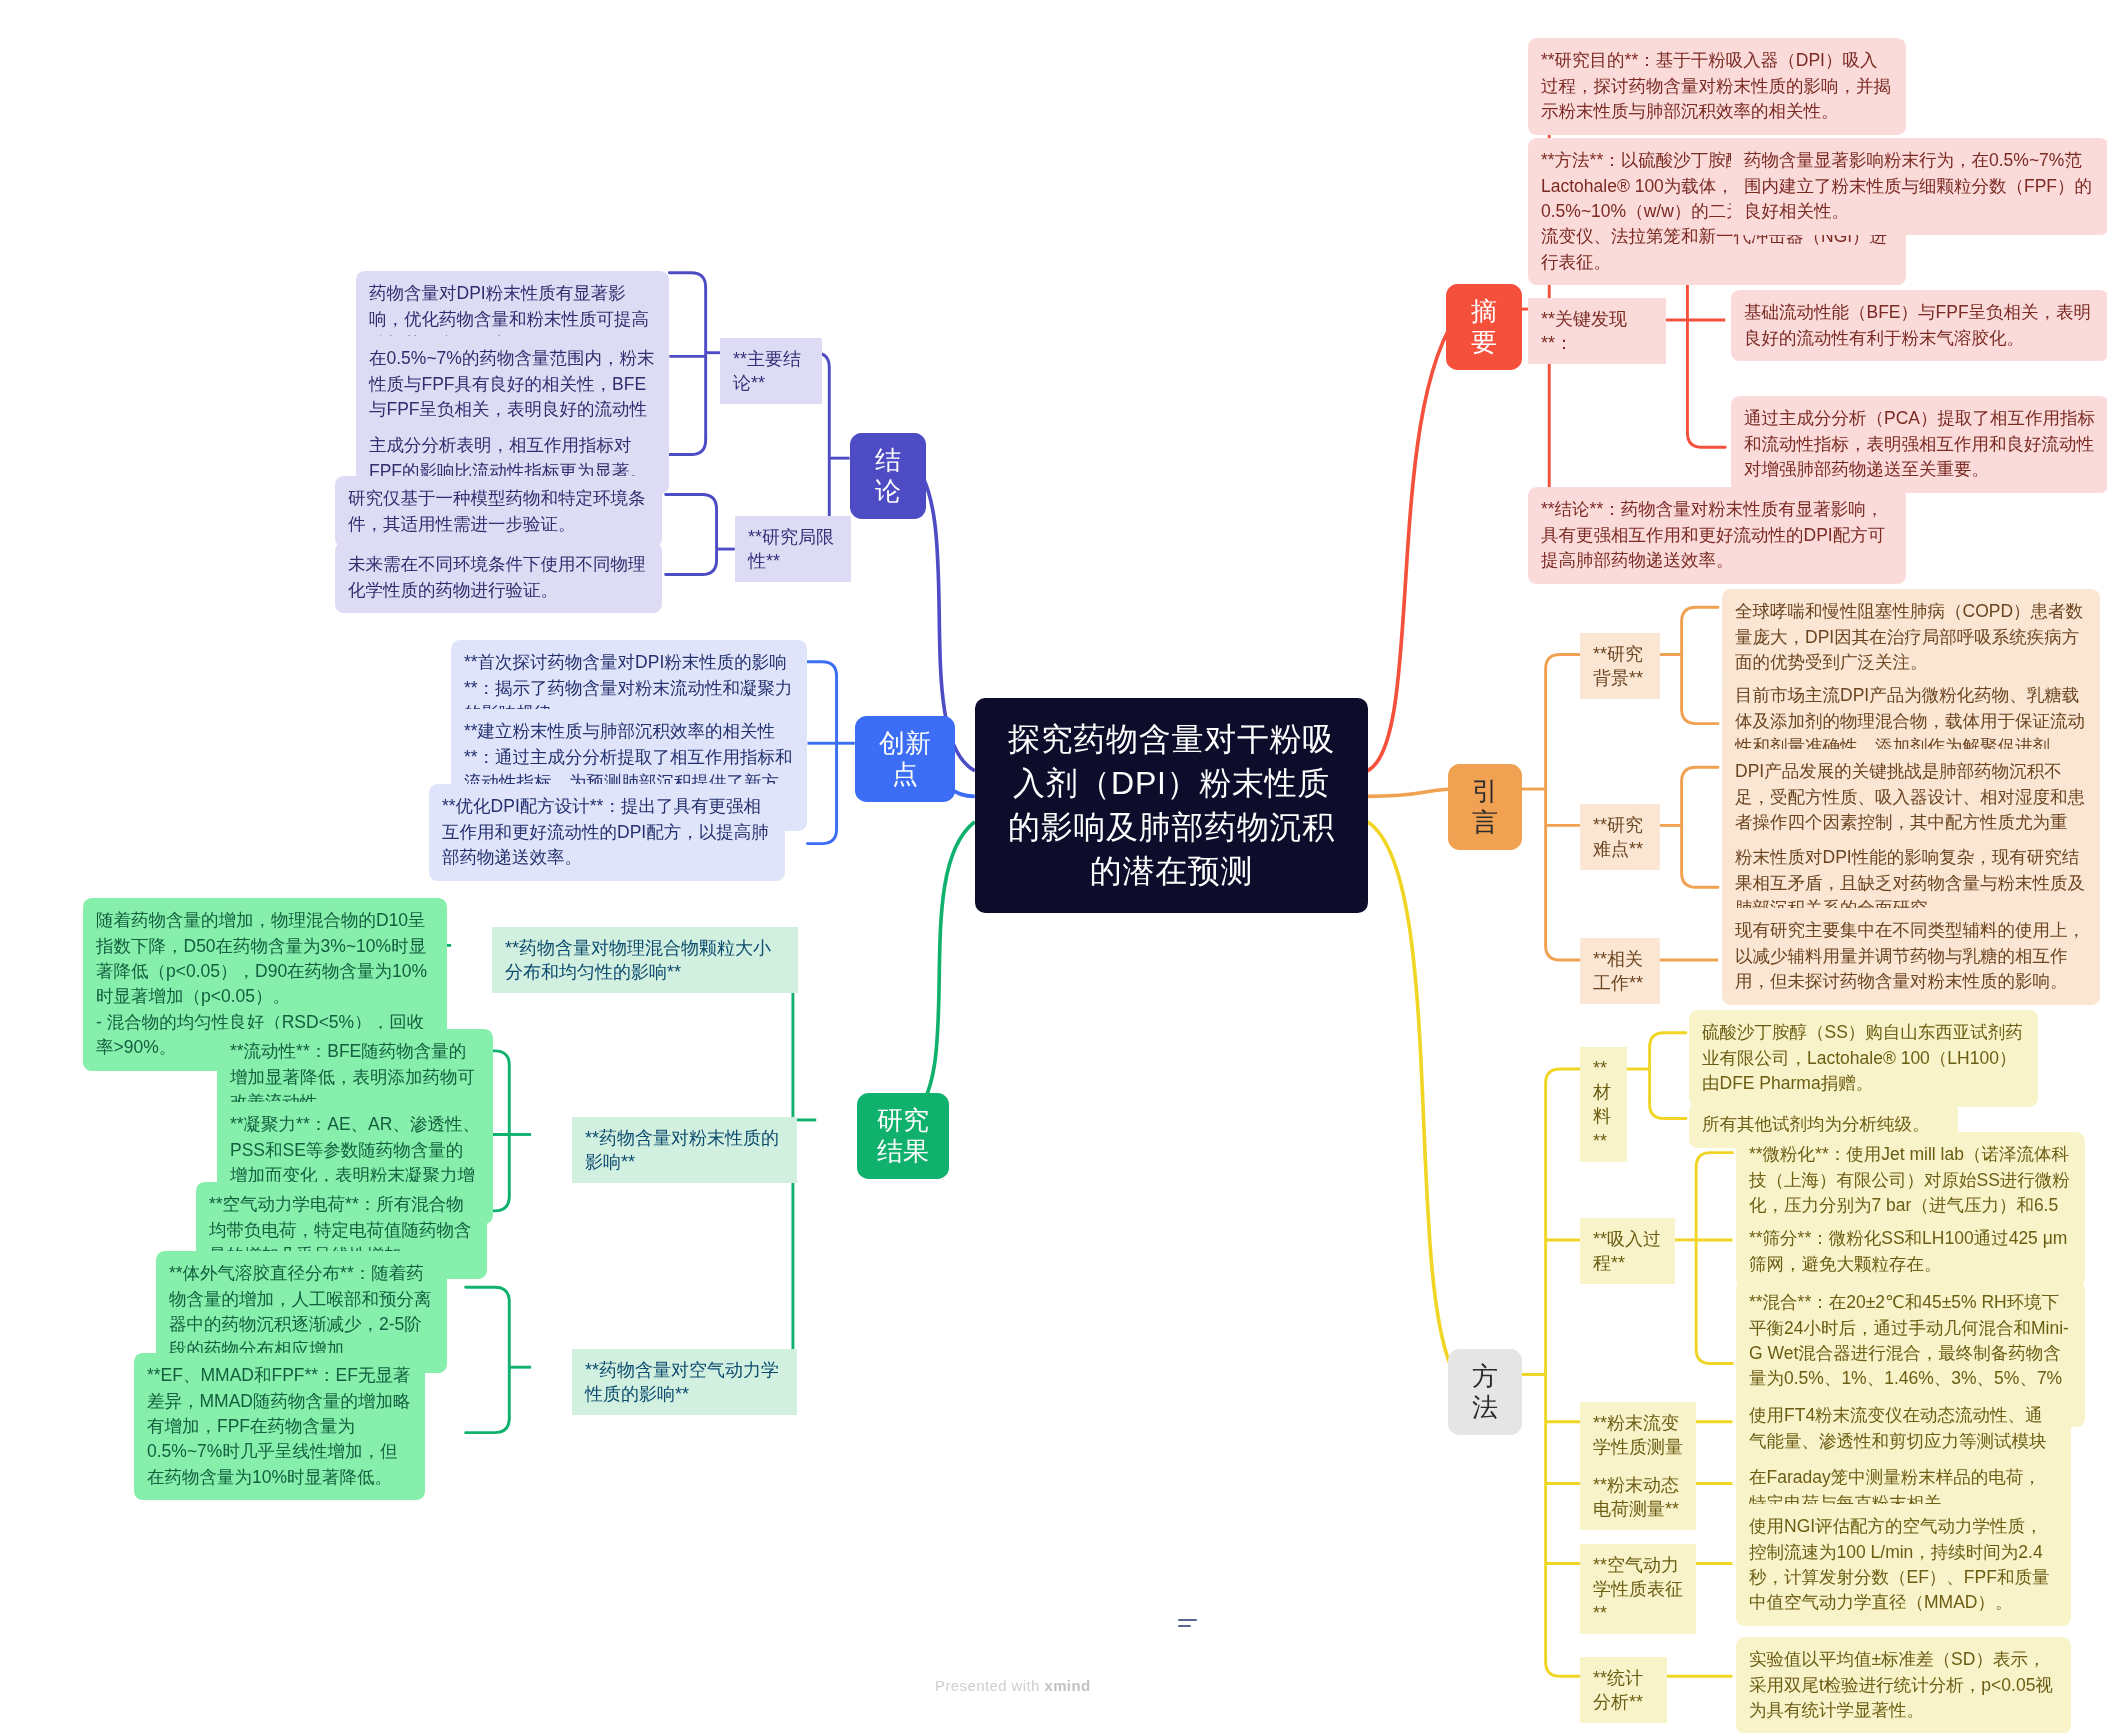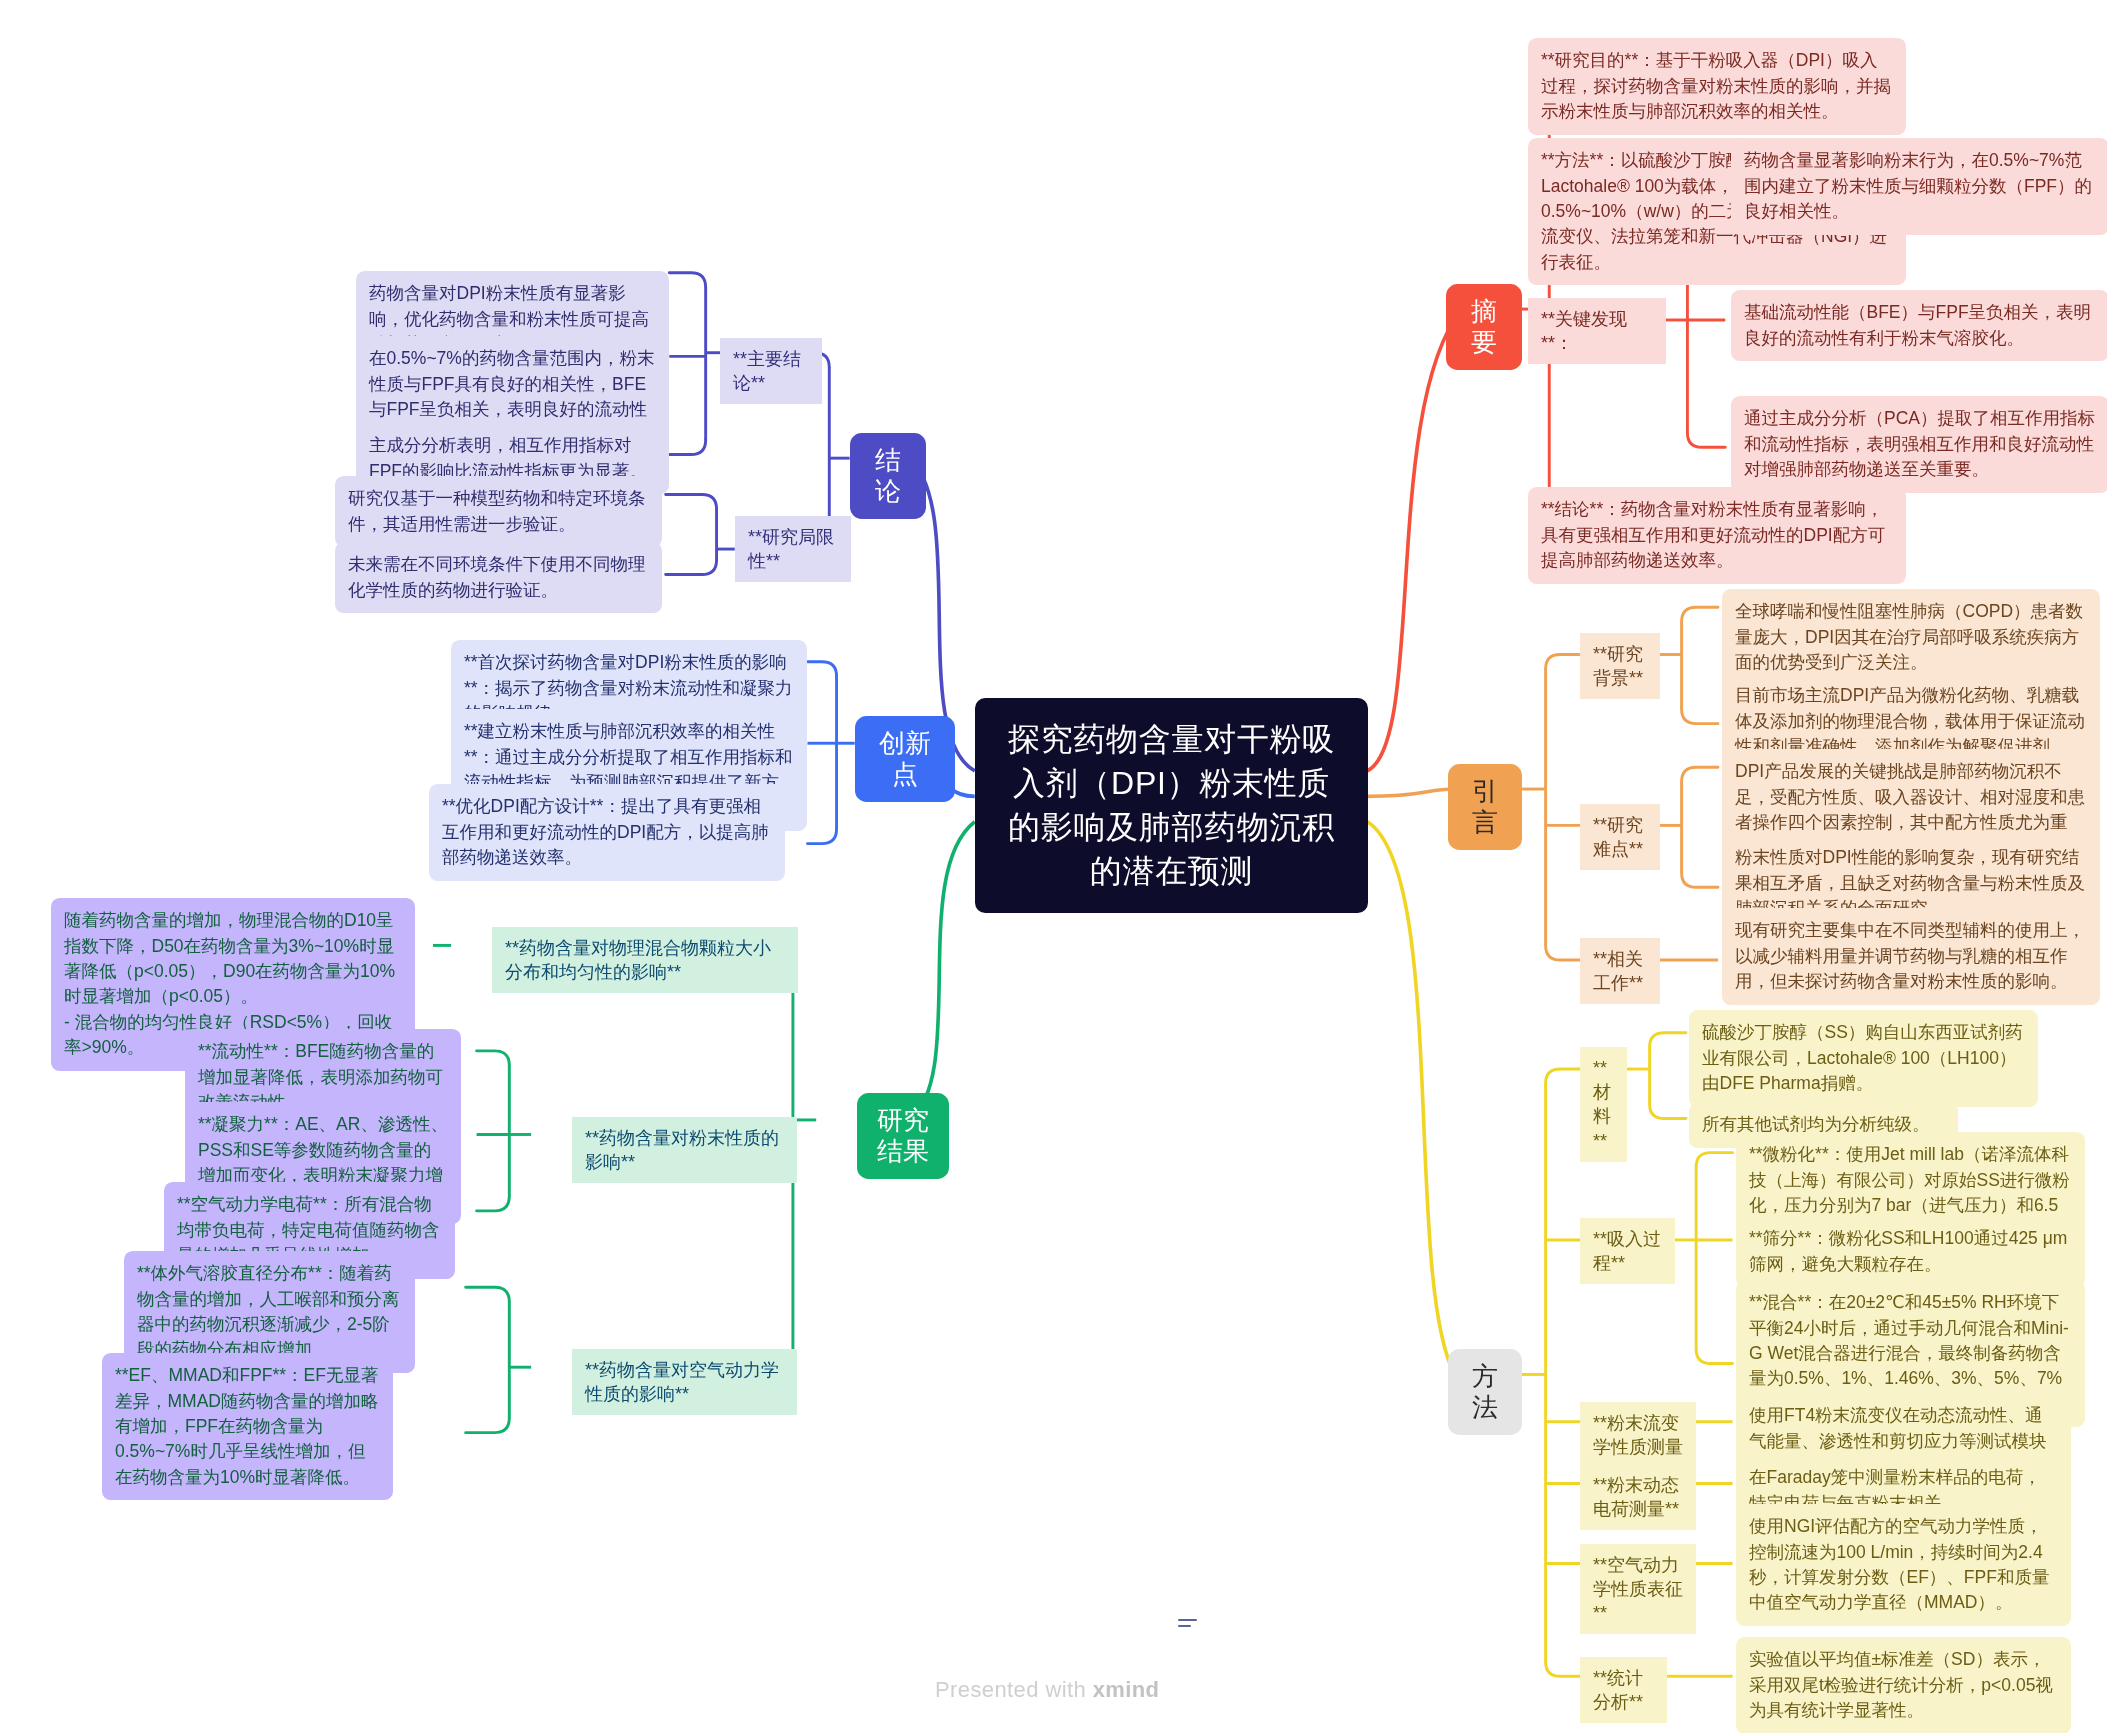--- a/index.html
+++ b/index.html
@@ -41,31 +41,31 @@
   .chip-purple{background:#dedcf4;color:#33307a;}
   .chip-green{background:#d2f0e0;color:#0c4a6e;margin-left:41px;}
 
   
   .leaf{border-radius:8.7px;padding:10.2px 13px;font-size:17.5px;line-height:1.45;}
   .leaf-red{background:#fbdada;color:#7a2a22;}
   .leaf-orange{background:#fae6d3;color:#6b4420;}
   .leaf-yellow{background:#f8f3c8;color:#6b5d14;}
   .leaf-purple{background:#dedcf4;color:#2f2d6e;}
   .leaf-blue{background:#dfe4fb;color:#24306e;}
-  .leaf-green{background:#c4b5fd;color:#13603f;}
+  .leaf-green{background:#86efac;color:#13603f;margin-left:32px;}
 
   .notes-icon{
     position:absolute;width:19px;height:11.6px;pointer-events:none;
   }
   .notes-icon i{display:block;height:2.2px;border-radius:1.5px;margin-bottom:3.6px;background:currentColor;opacity:.75;}
   .notes-icon i:nth-child(1){width:19px;}
   .notes-icon i:nth-child(2){width:13px;}
 
   .watermark{
-    position:absolute;left:935px;top:1677px;font-size:22px;color:#cfcfcf;
+    position:absolute;left:935px;top:1677px;font-size:15px;color:#cfcfcf;
     letter-spacing:0.4px;
   }
   .watermark b{color:#c2c2c2;font-weight:700;}
 </style>
 </head>
 <body>
 
 <div id="canvas">
 
   <svg class="links" viewBox="0 0 2898 2383">

